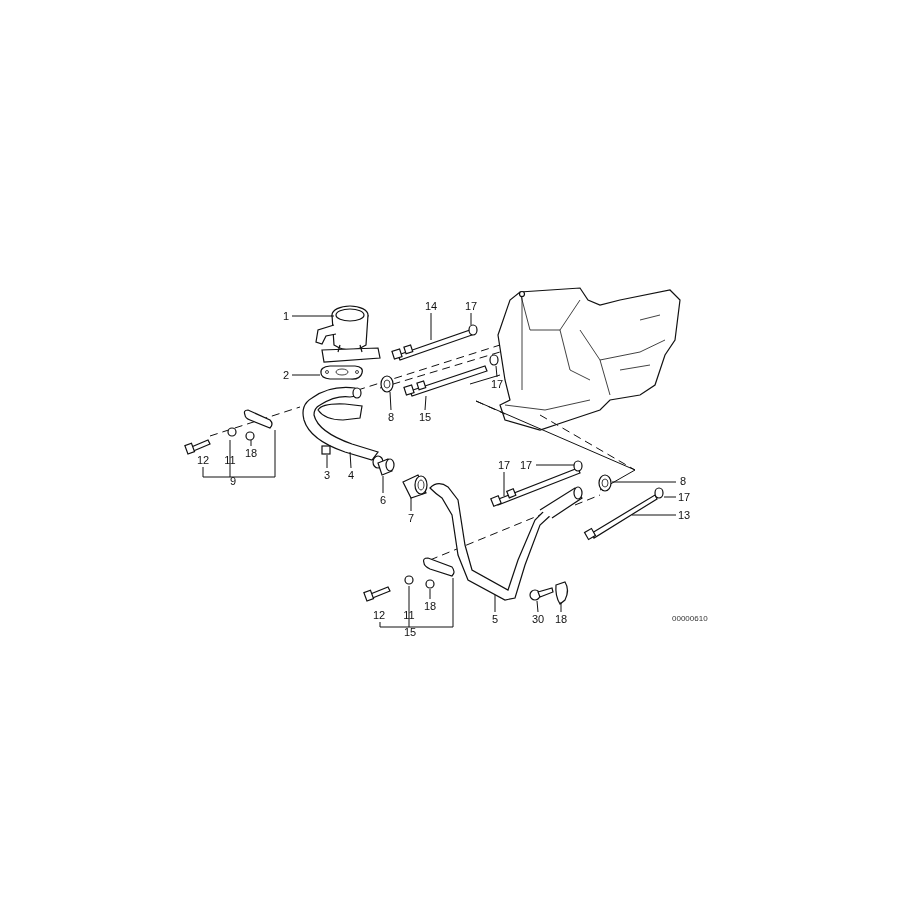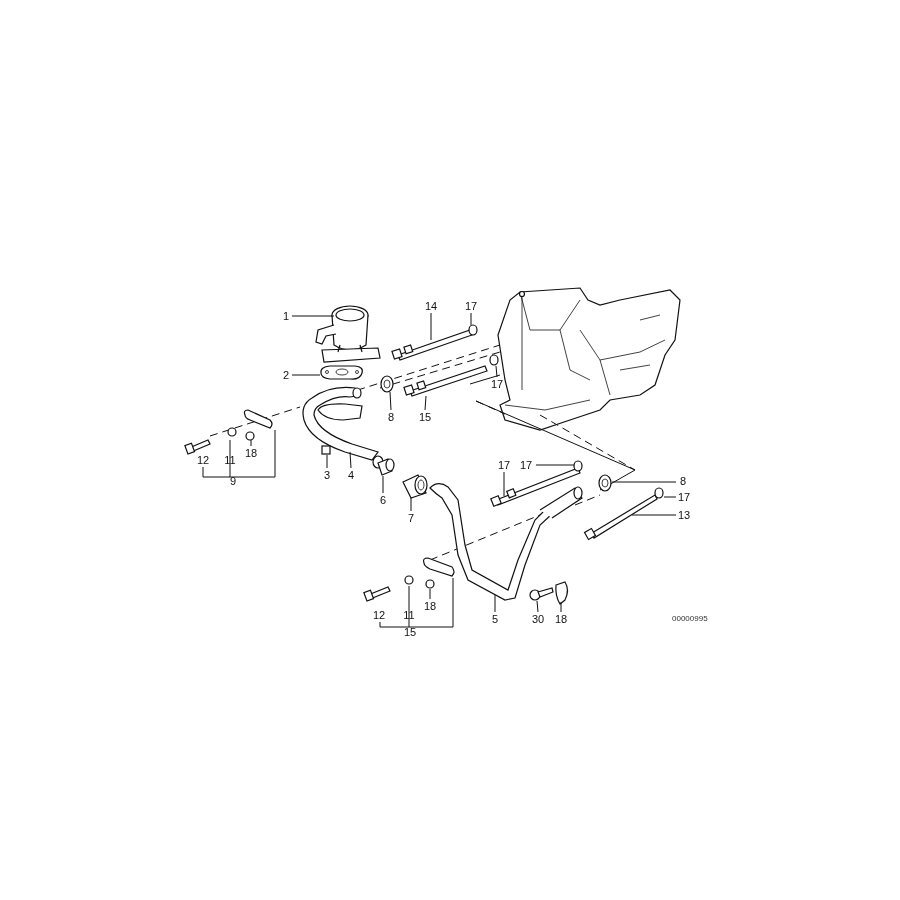--- a/index.html
+++ b/index.html
@@ -183,14 +183,14 @@
   <div class="lbl" style="left:684px;top:515px">13</div>
   <div class="lbl" style="left:471px;top:306px">17</div>
   <div class="lbl" style="left:497px;top:384px">17</div>
   <div class="lbl" style="left:526px;top:465px">17</div>
   <div class="lbl" style="left:684px;top:497px">17</div>
   <div class="lbl" style="left:251px;top:453px">18</div>
   <div class="lbl" style="left:430px;top:606px">18</div>
   <div class="lbl" style="left:561px;top:619px">18</div>
   <div class="lbl" style="left:538px;top:619px">30</div>
 
-  <div class="docid" style="left:672px;top:614px">00000995</div>
+  <div class="docid" style="left:672px;top:614px">00000610</div>
 </div>
 
 </body></html>

